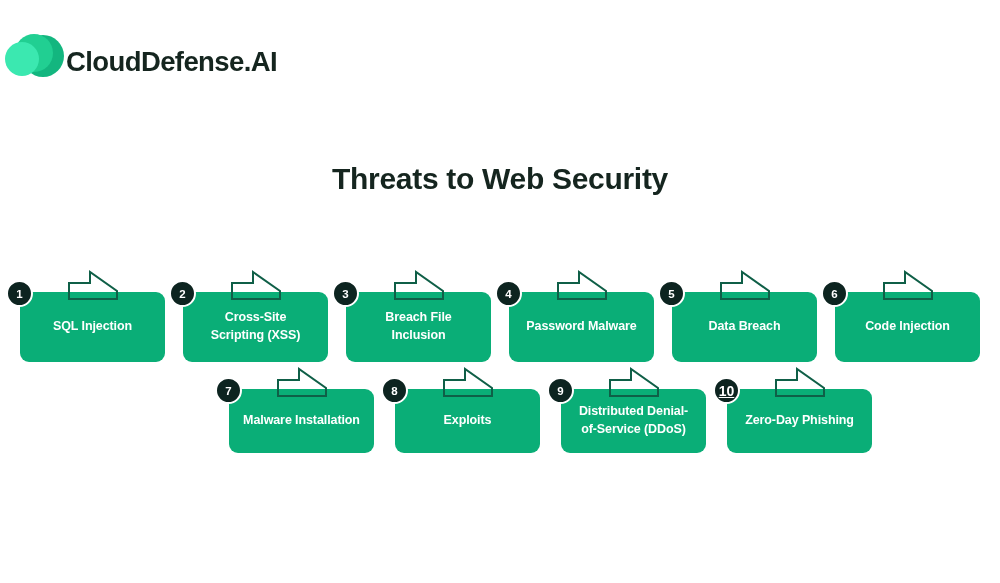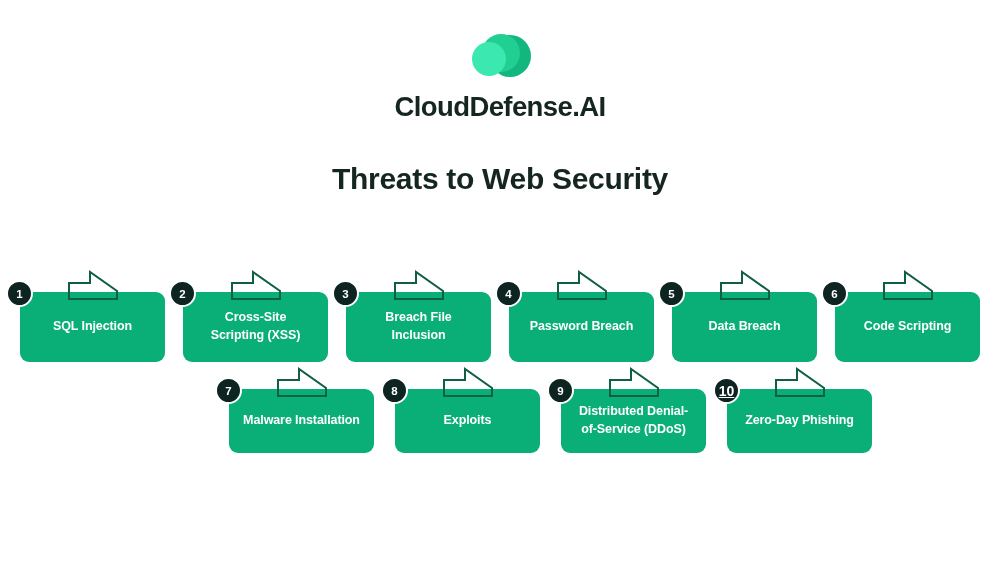--- a/index.html
+++ b/index.html
@@ -13,21 +13,21 @@
     position: relative;
   }
 
   
   .brand {
     position: absolute;
     top: 33px;
     left: 0;
     width: 1000px;
     display: flex;
-    flex-direction: column;
+    flex-direction: row;
     align-items: center;
   }
 
   .logo-mark {
     width: 66px;
     height: 46px;
     position: relative;
   }
   .logo-mark svg { display: block; }
 
@@ -167,21 +167,21 @@
       </div>
       <div class="card-arrow">
         <svg width="50" height="30" viewBox="0 0 50 30">
           <path d="M1 29 L1 13 L22 13 L22 2 L49 21 L49 29 Z" fill="none" stroke="#0f5f47" stroke-width="2" stroke-linejoin="miter"></path>
         </svg>
       </div>
       <div class="card-badge">3</div>
     </div>
     <div class="card-item" style="left: 509px; top: 292px; width: 145px; height: 70px;">
       <div class="card-body">
-        <div class="card-label">Password Breach</div>
+        <div class="card-label">Password Malware</div>
       </div>
       <div class="card-arrow">
         <svg width="50" height="30" viewBox="0 0 50 30">
           <path d="M1 29 L1 13 L22 13 L22 2 L49 21 L49 29 Z" fill="none" stroke="#0f5f47" stroke-width="2" stroke-linejoin="miter"></path>
         </svg>
       </div>
       <div class="card-badge">4</div>
     </div>
     <div class="card-item" style="left: 672px; top: 292px; width: 145px; height: 70px;">
       <div class="card-body">
@@ -189,21 +189,21 @@
       </div>
       <div class="card-arrow">
         <svg width="50" height="30" viewBox="0 0 50 30">
           <path d="M1 29 L1 13 L22 13 L22 2 L49 21 L49 29 Z" fill="none" stroke="#0f5f47" stroke-width="2" stroke-linejoin="miter"></path>
         </svg>
       </div>
       <div class="card-badge">5</div>
     </div>
     <div class="card-item" style="left: 835px; top: 292px; width: 145px; height: 70px;">
       <div class="card-body">
-        <div class="card-label">Code Scripting</div>
+        <div class="card-label">Code Injection</div>
       </div>
       <div class="card-arrow">
         <svg width="50" height="30" viewBox="0 0 50 30">
           <path d="M1 29 L1 13 L22 13 L22 2 L49 21 L49 29 Z" fill="none" stroke="#0f5f47" stroke-width="2" stroke-linejoin="miter"></path>
         </svg>
       </div>
       <div class="card-badge">6</div>
     </div>
     <div class="card-item" style="left: 229px; top: 389px; width: 145px; height: 64px;">
       <div class="card-body">

